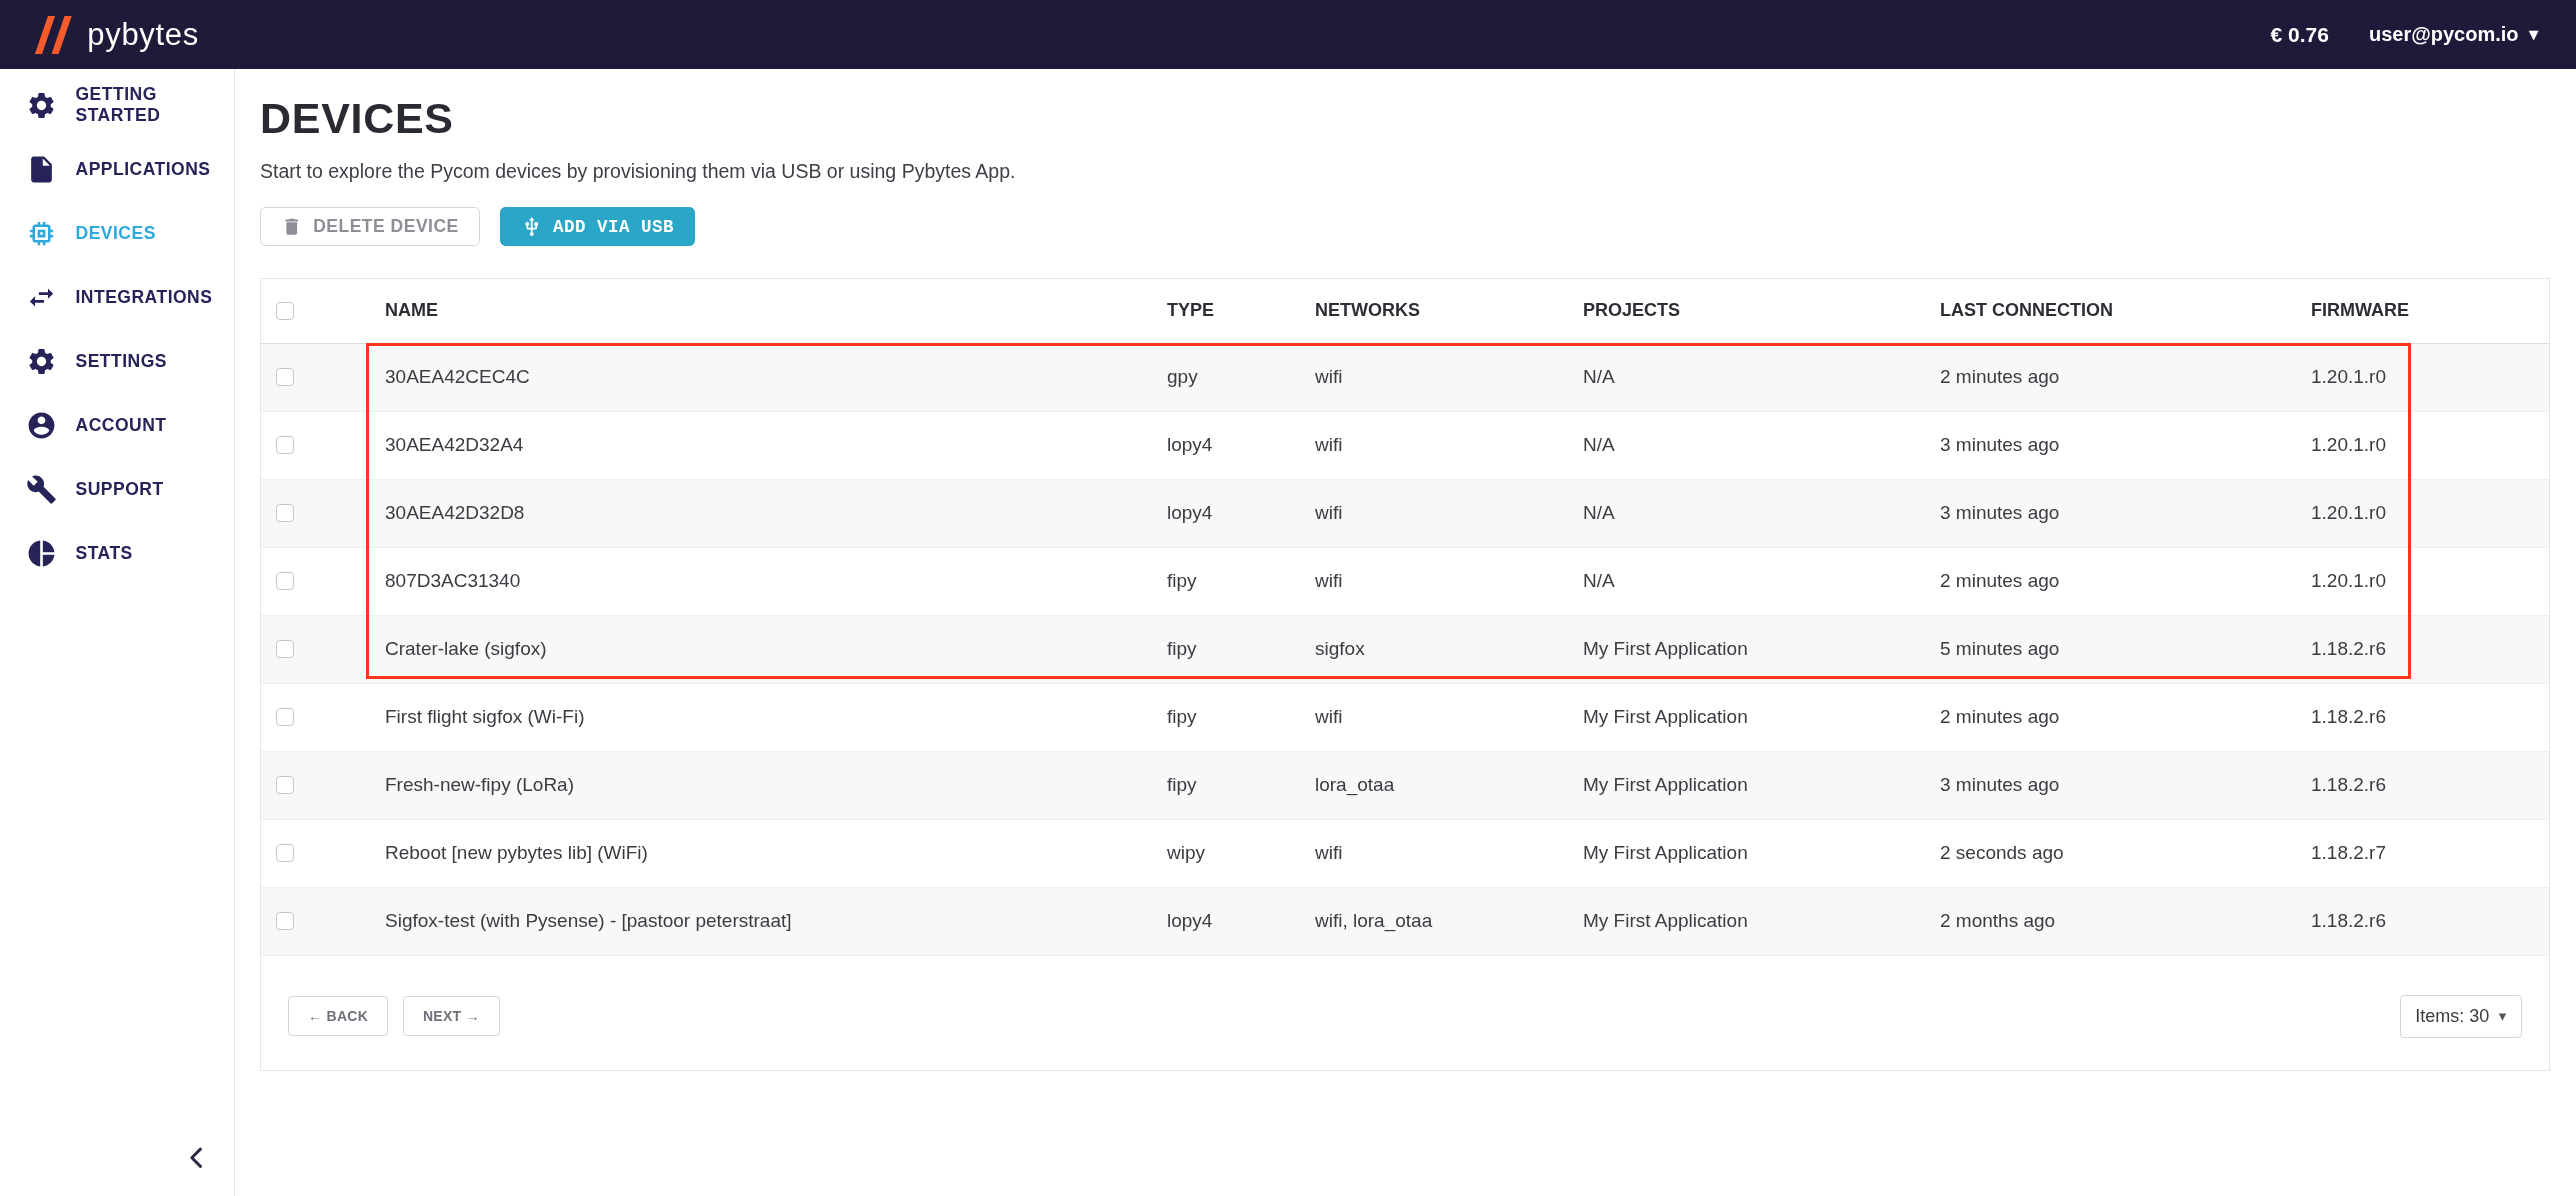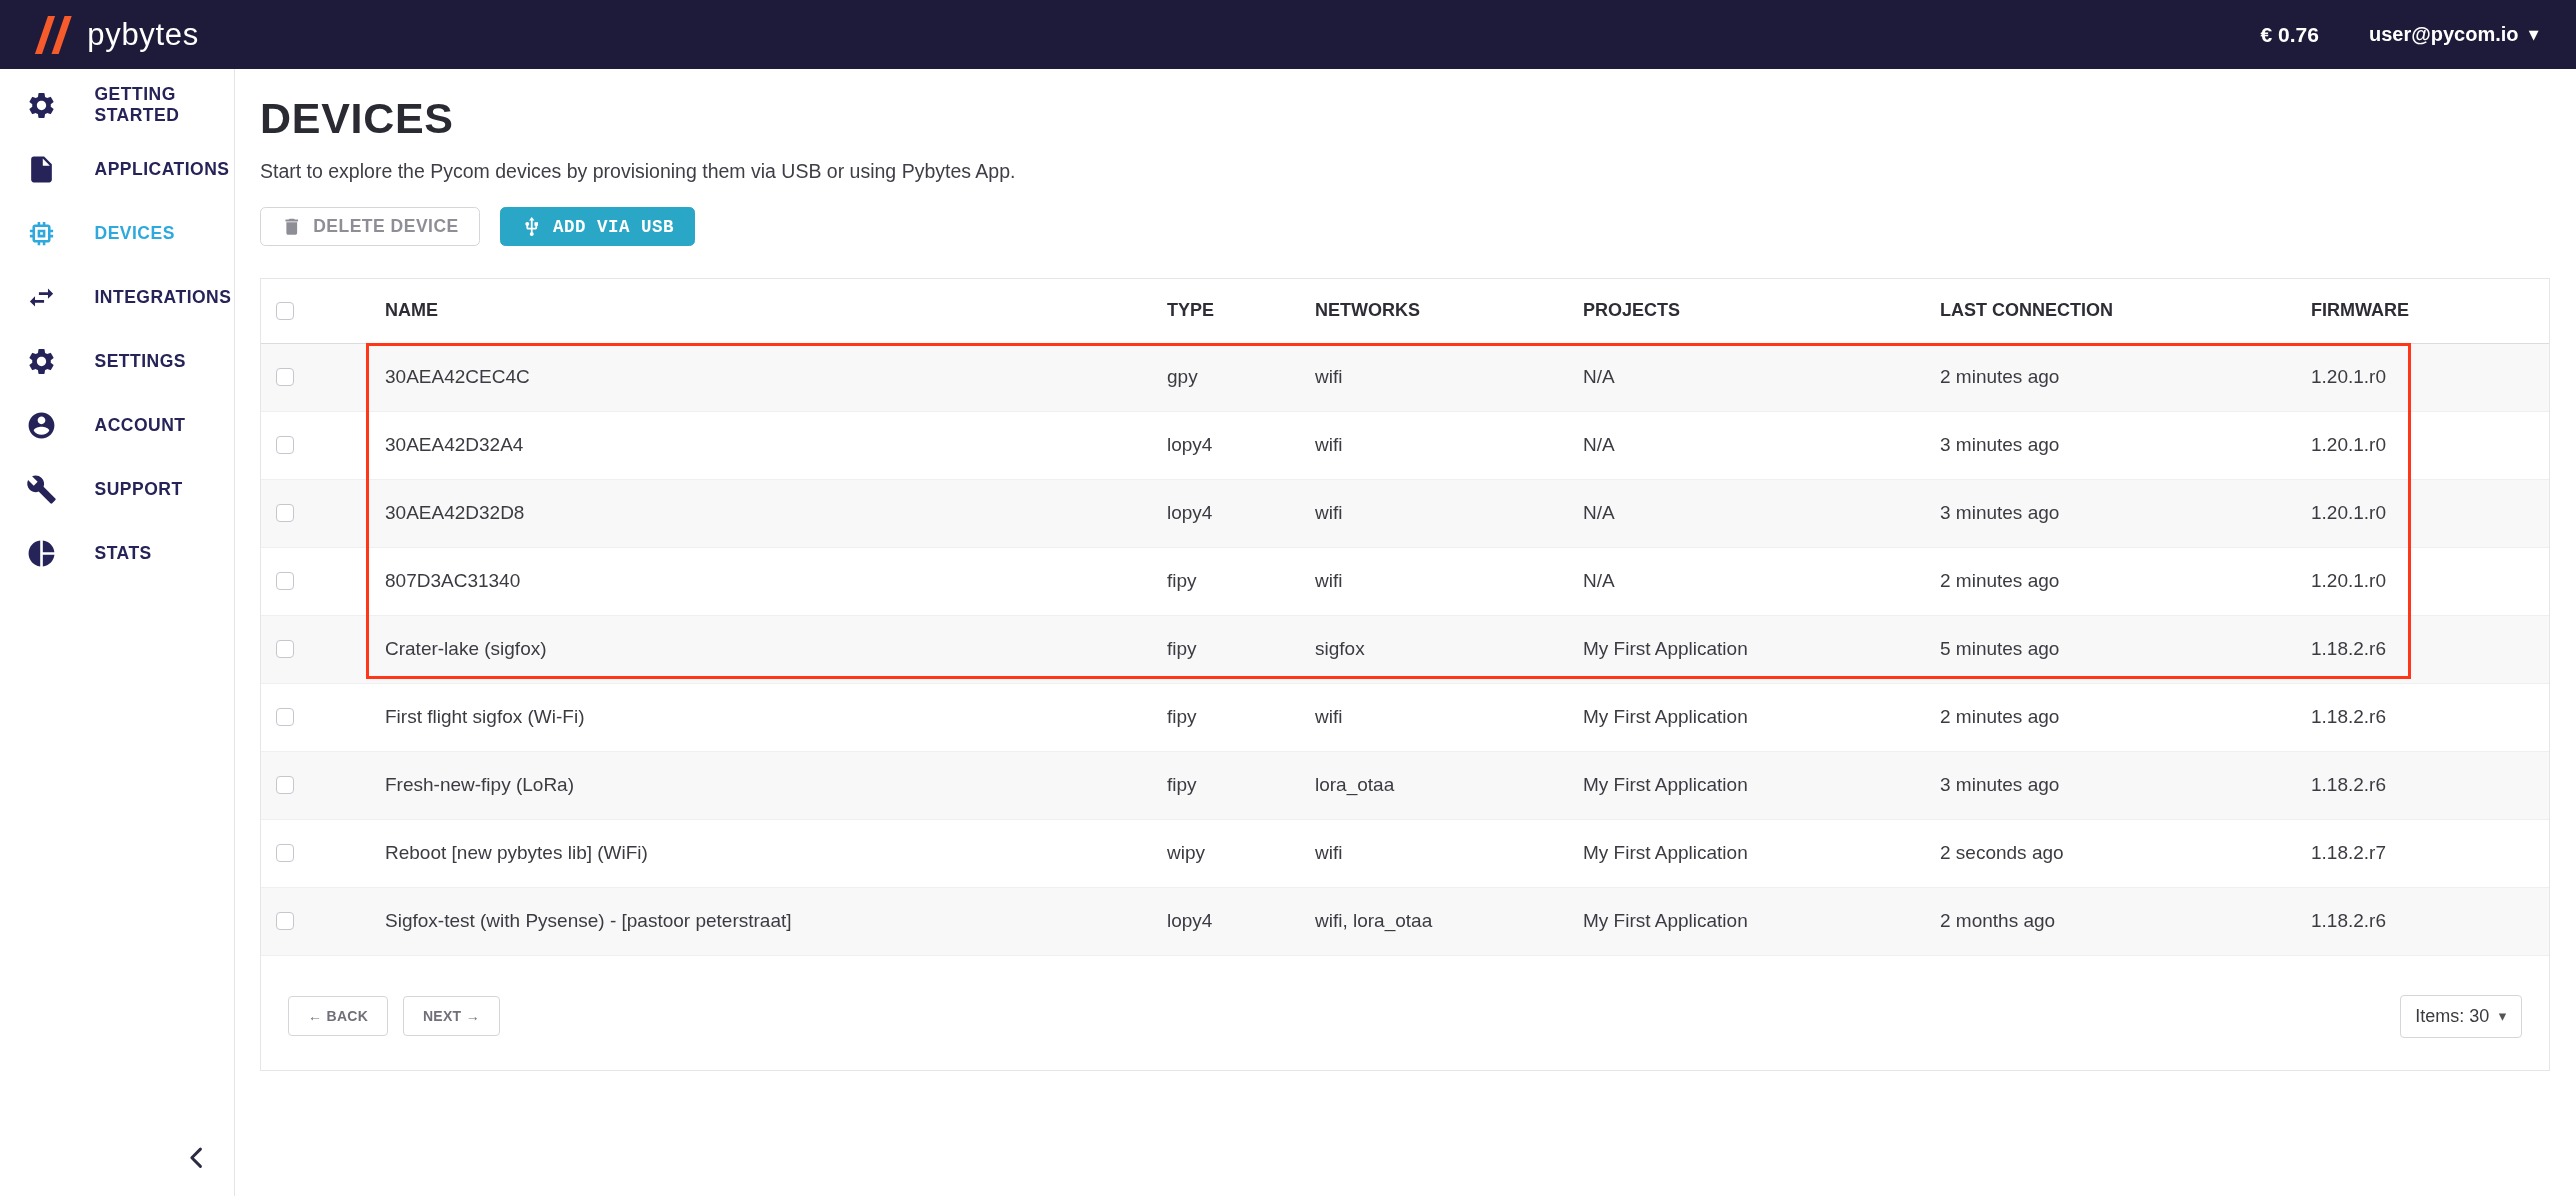--- a/index.html
+++ b/index.html
@@ -4,33 +4,33 @@
 <style>
   * { margin:0; padding:0; box-sizing:border-box; }
   html, body { width:2576px; height:1196px; }
   body { font-family:"Liberation Sans", sans-serif; background:#ffffff; color:#333; overflow:hidden; }
 
   
   .topbar { height:69px; background:var(--topbar-bg,#1e1b3a); display:flex; align-items:center; padding:0 38px 0 23px; }
   .brand { display:flex; align-items:center; gap:12px; cursor:pointer; }
   .brand-mark svg { height:38px; width:auto; display:block; }
   .brand-name { color:#fff; font-size:31px; font-weight:400; letter-spacing:0.7px; }
-  .topbar-right { margin-left:auto; display:flex; align-items:center; gap:50px; }
+  .topbar-right { margin-left:auto; display:flex; align-items:center; gap:40px; }
   .balance { color:#fff; font-size:21px; font-weight:700; }
   .user-menu { display:flex; align-items:center; gap:10.7px; color:#fff; font-size:20px; font-weight:600; cursor:pointer; }
   .caret { font-size:17.5px; line-height:1; }
 
   
   .layout { display:flex; height:1127px; }
 
   
   .sidebar { width:235px; flex:0 0 235px; border-right:1.3px solid #e4e4e8; position:relative; padding-top:4px; background:#fff; }
   .side-item { display:flex; align-items:center; gap:19px; height:64px; padding-left:25.5px; color:var(--sidebar-ink,#252357); cursor:pointer; }
   .side-item .icn, .side-item .icn svg { width:31px; height:31px; display:block; }
-  .side-item .lbl { font-size:17.5px; font-weight:700; letter-spacing:0.5px;margin-left:19px; }
+  .side-item .lbl { font-size:17.5px; font-weight:700; letter-spacing:0.5px; }
   .side-item.active { color:var(--active-blue,#2ea9de); }
   .collapse { position:absolute; bottom:24px; right:23px; width:29.5px; height:29.5px; color:#2b2b44; cursor:pointer; }
   .collapse svg { width:29.5px; height:29.5px; display:block; }
 
   
   .main { flex:1; padding:0 26px 0 25px; }
   .page-title { margin-top:28px; font-size:43px; font-weight:800; color:#2a2a33; letter-spacing:0.7px; line-height:1; }
   .page-subtitle { margin-top:20px; font-size:19.5px; color:#3e3e46; }
   .actions { margin-top:24px; display:flex; gap:20px; }
   .btn { display:inline-flex; align-items:center; gap:10.7px; height:39px; padding:0 20px; font-family:inherit; font-size:17.5px; font-weight:700; letter-spacing:0.5px; border-radius:5.4px; cursor:pointer; }

